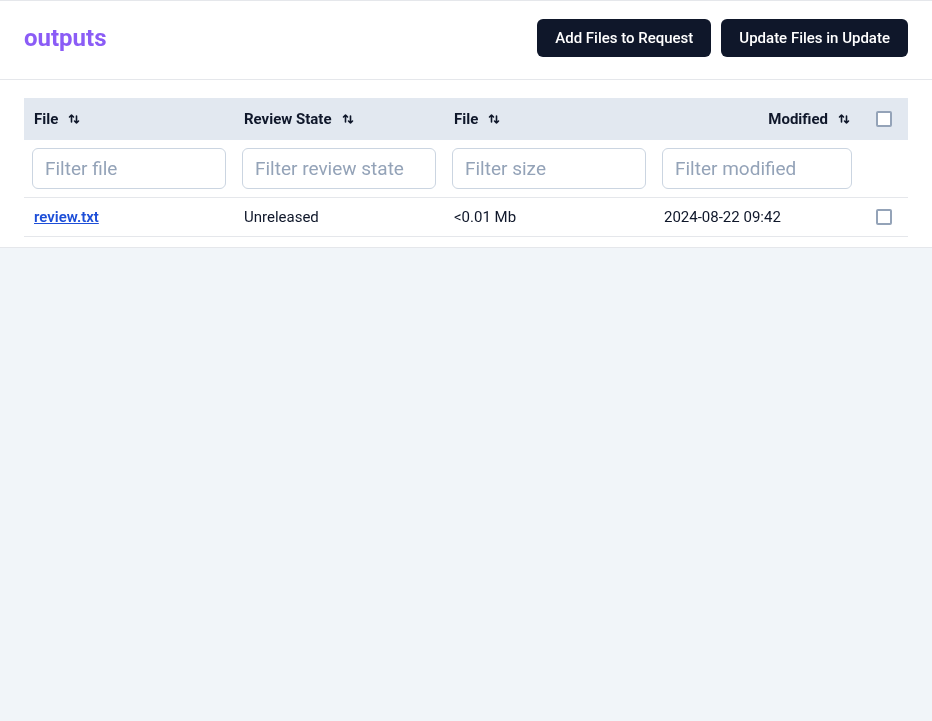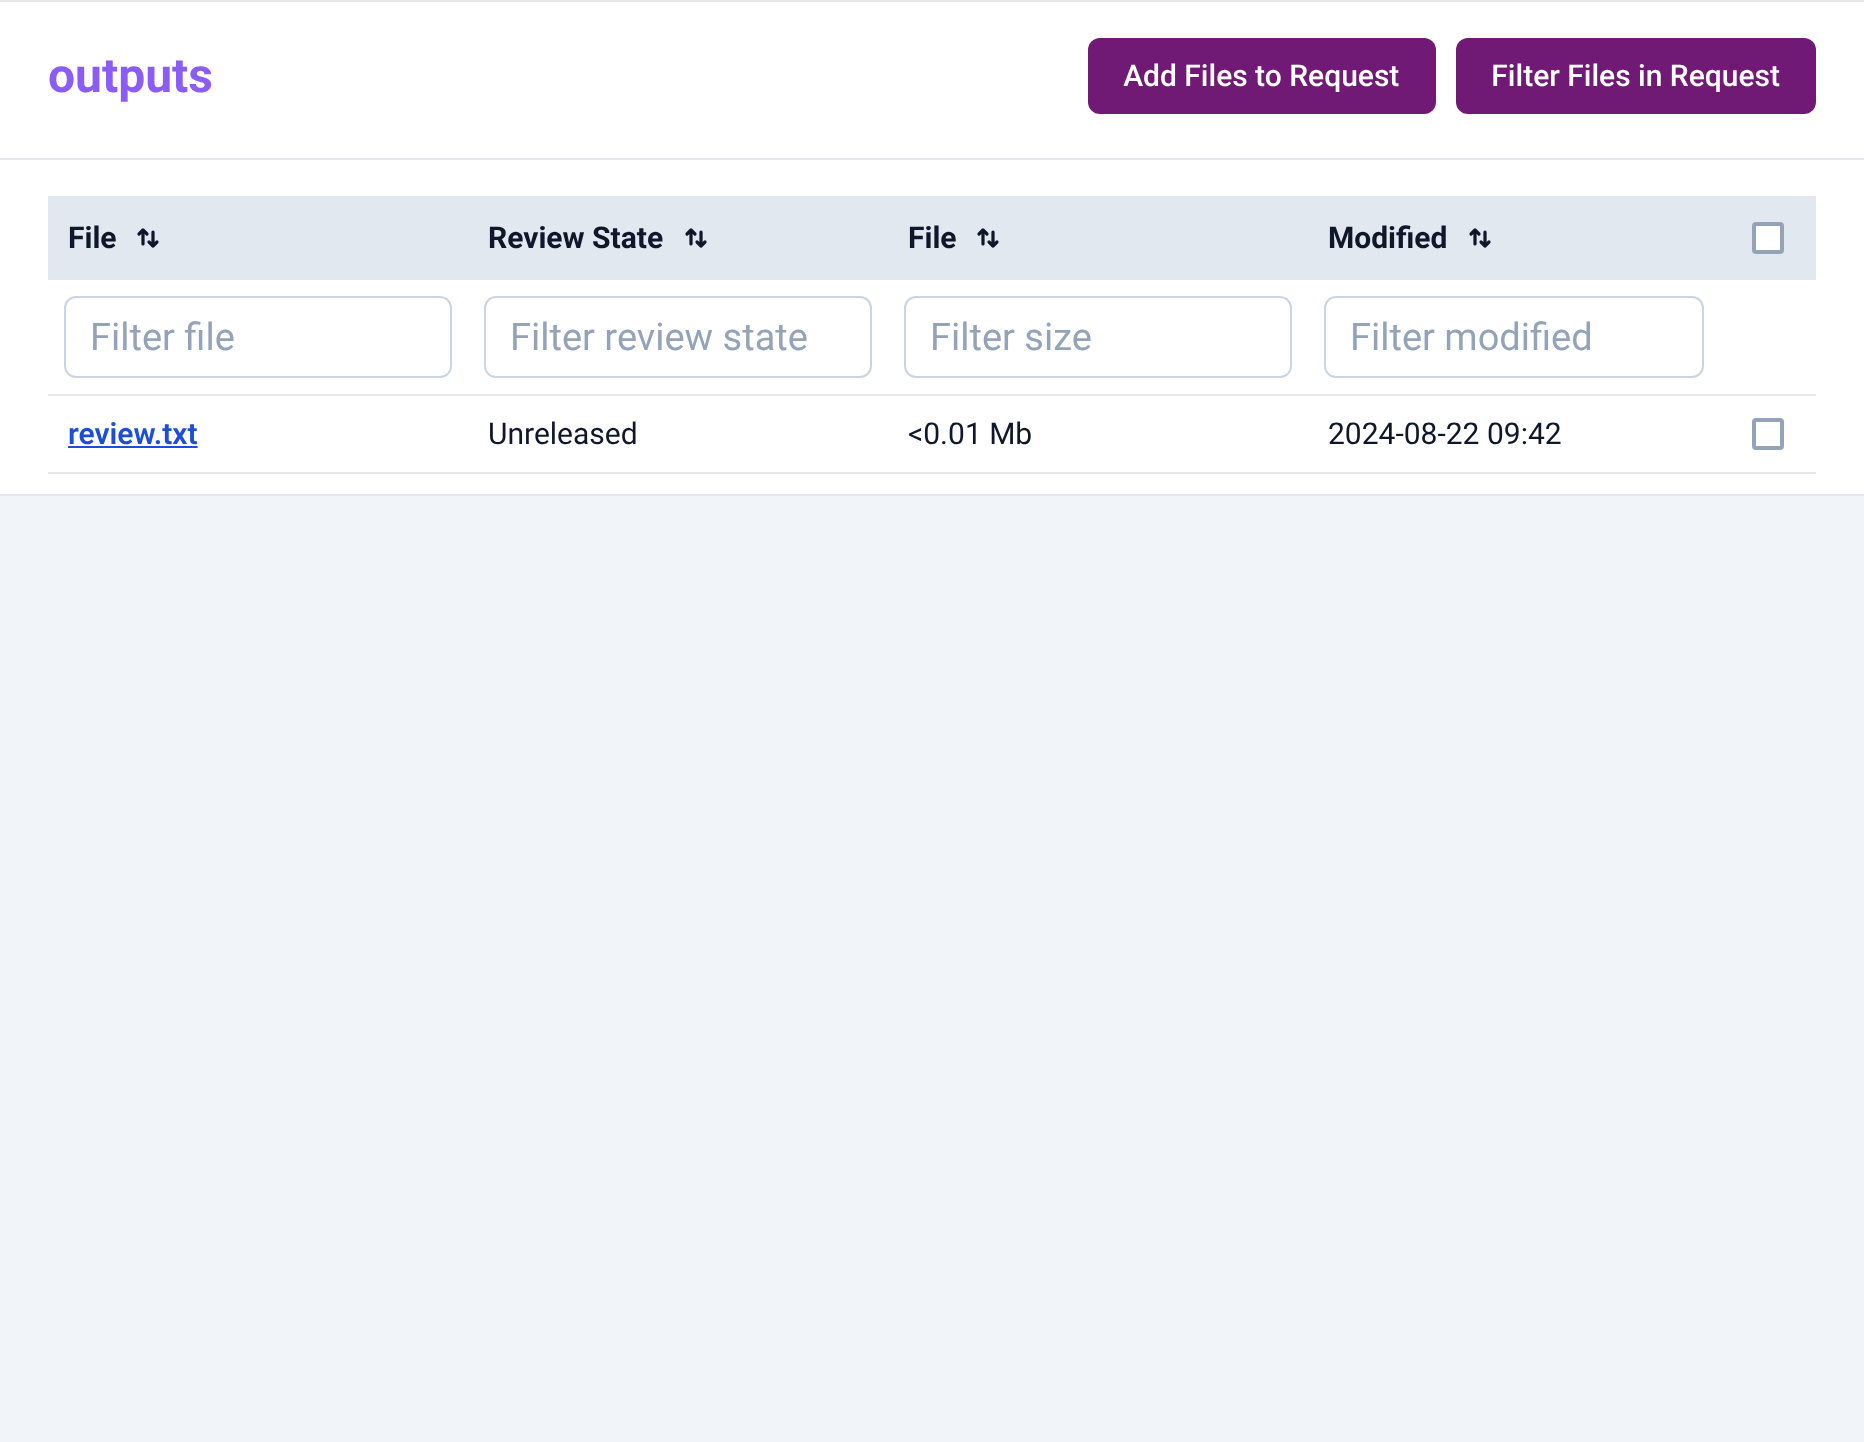--- a/index.html
+++ b/index.html
@@ -29,21 +29,21 @@
     .title {
       font-size: 24px;
       font-weight: 700;
       color: #8b5cf6;
     }
     .actions {
       display: flex;
       gap: 10px;
     }
     .btn {
-      background: #701a75;
+      background: #0f172a;
       color: #ffffff;
       border: none;
       border-radius: 6px;
       padding: 10px 18px;
       font-size: 15px;
       font-weight: 500;
       cursor: pointer;
       font-family: inherit;
     }
     .table-wrap {
@@ -124,33 +124,33 @@
     }
     .file-link {
       color: #1d4ed8;
       text-decoration: underline;
       font-weight: 600;
       cursor: pointer;
     }
     .col-file { width: 210px; }
     .col-state { width: 210px; }
     .col-size { width: 210px; }
-    .col-modified { width: auto; }
+    .col-modified { width: auto; text-align: right; }
     .col-check { width: 48px; }
   </style>
 </head>
 <body>
 
 <div class="page">
 
   <div class="header">
     <h1 class="title">outputs</h1>
     <div class="actions">
       <button class="btn">Add Files to Request</button>
-      <button class="btn">Filter Files in Request</button>
+      <button class="btn">Update Files in Update</button>
     </div>
   </div>
 
   <div class="table-wrap">
     <table>
       <thead>
         <tr class="col-headers">
           <th class="col-file">
             <span class="th-inner">
               <span>File</span>

